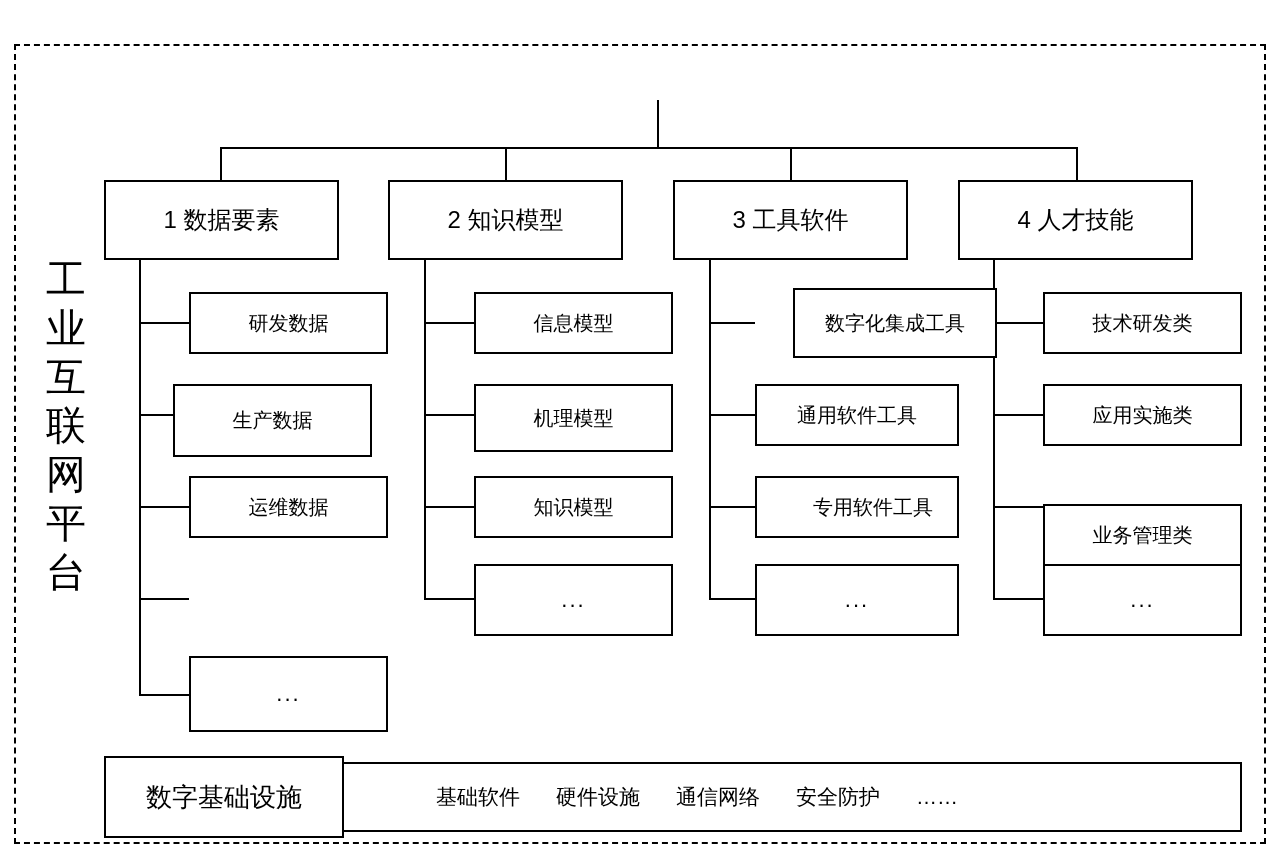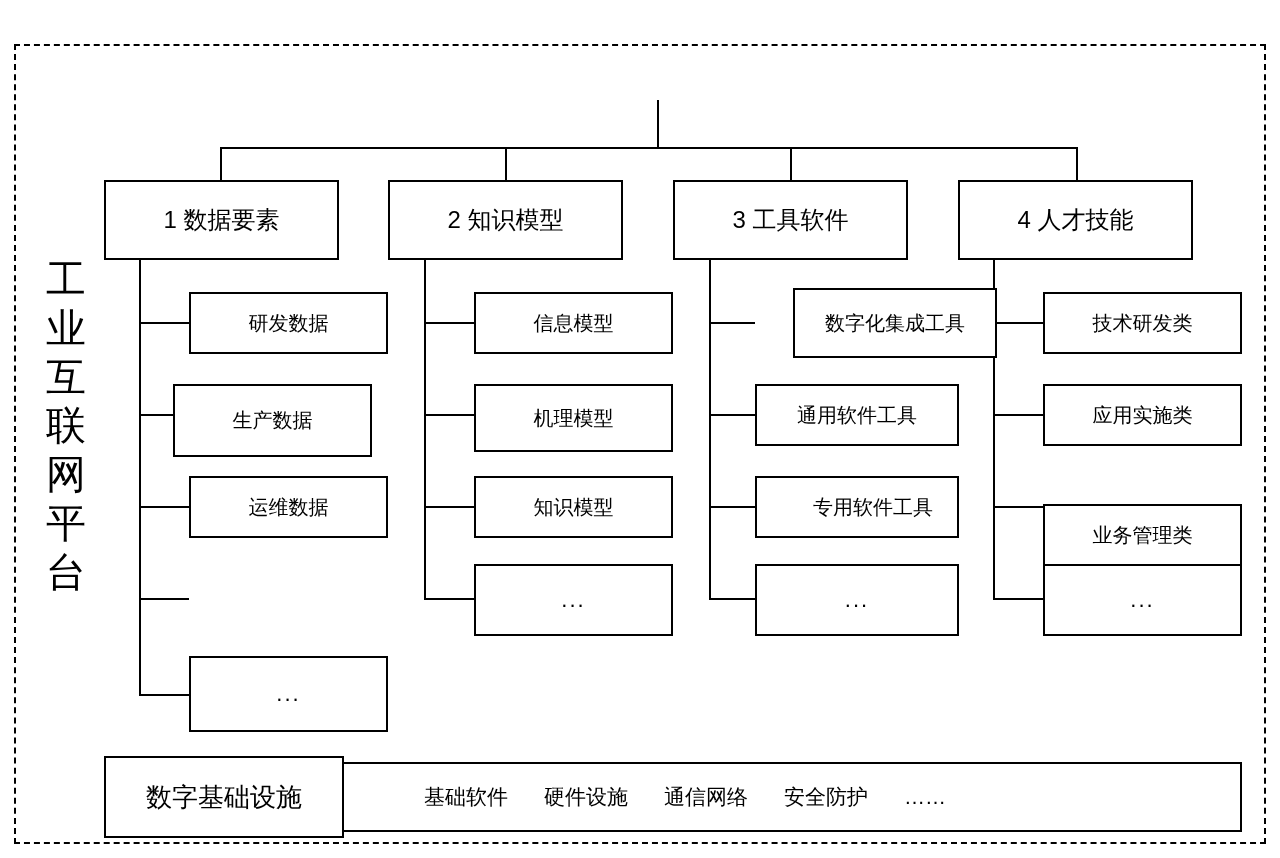--- a/index.html
+++ b/index.html
@@ -42,21 +42,21 @@
     background: #000000;
     z-index: 2;
   }
   .hline { height: 2px; }
   .vline { width: 2px; }
 
   .title-box { font-size: 30px; }
   .lvl1-box { font-size: 24px; }
   .leaf-box { font-size: 20px; }
   .infra-label-box { font-size: 26px; }
-  .infra-bar { font-size: 21px; justify-content: flex-start; }
+  .infra-bar { font-size: 21px; justify-content: flex-start; padding-left: 12px; }
   .infra-items {
     display: flex;
     gap: 36px;
     margin-left: 318px;
     white-space: nowrap;
   }
   .side-label {
     position: absolute;
     left: 36px;
     top: 255px;

